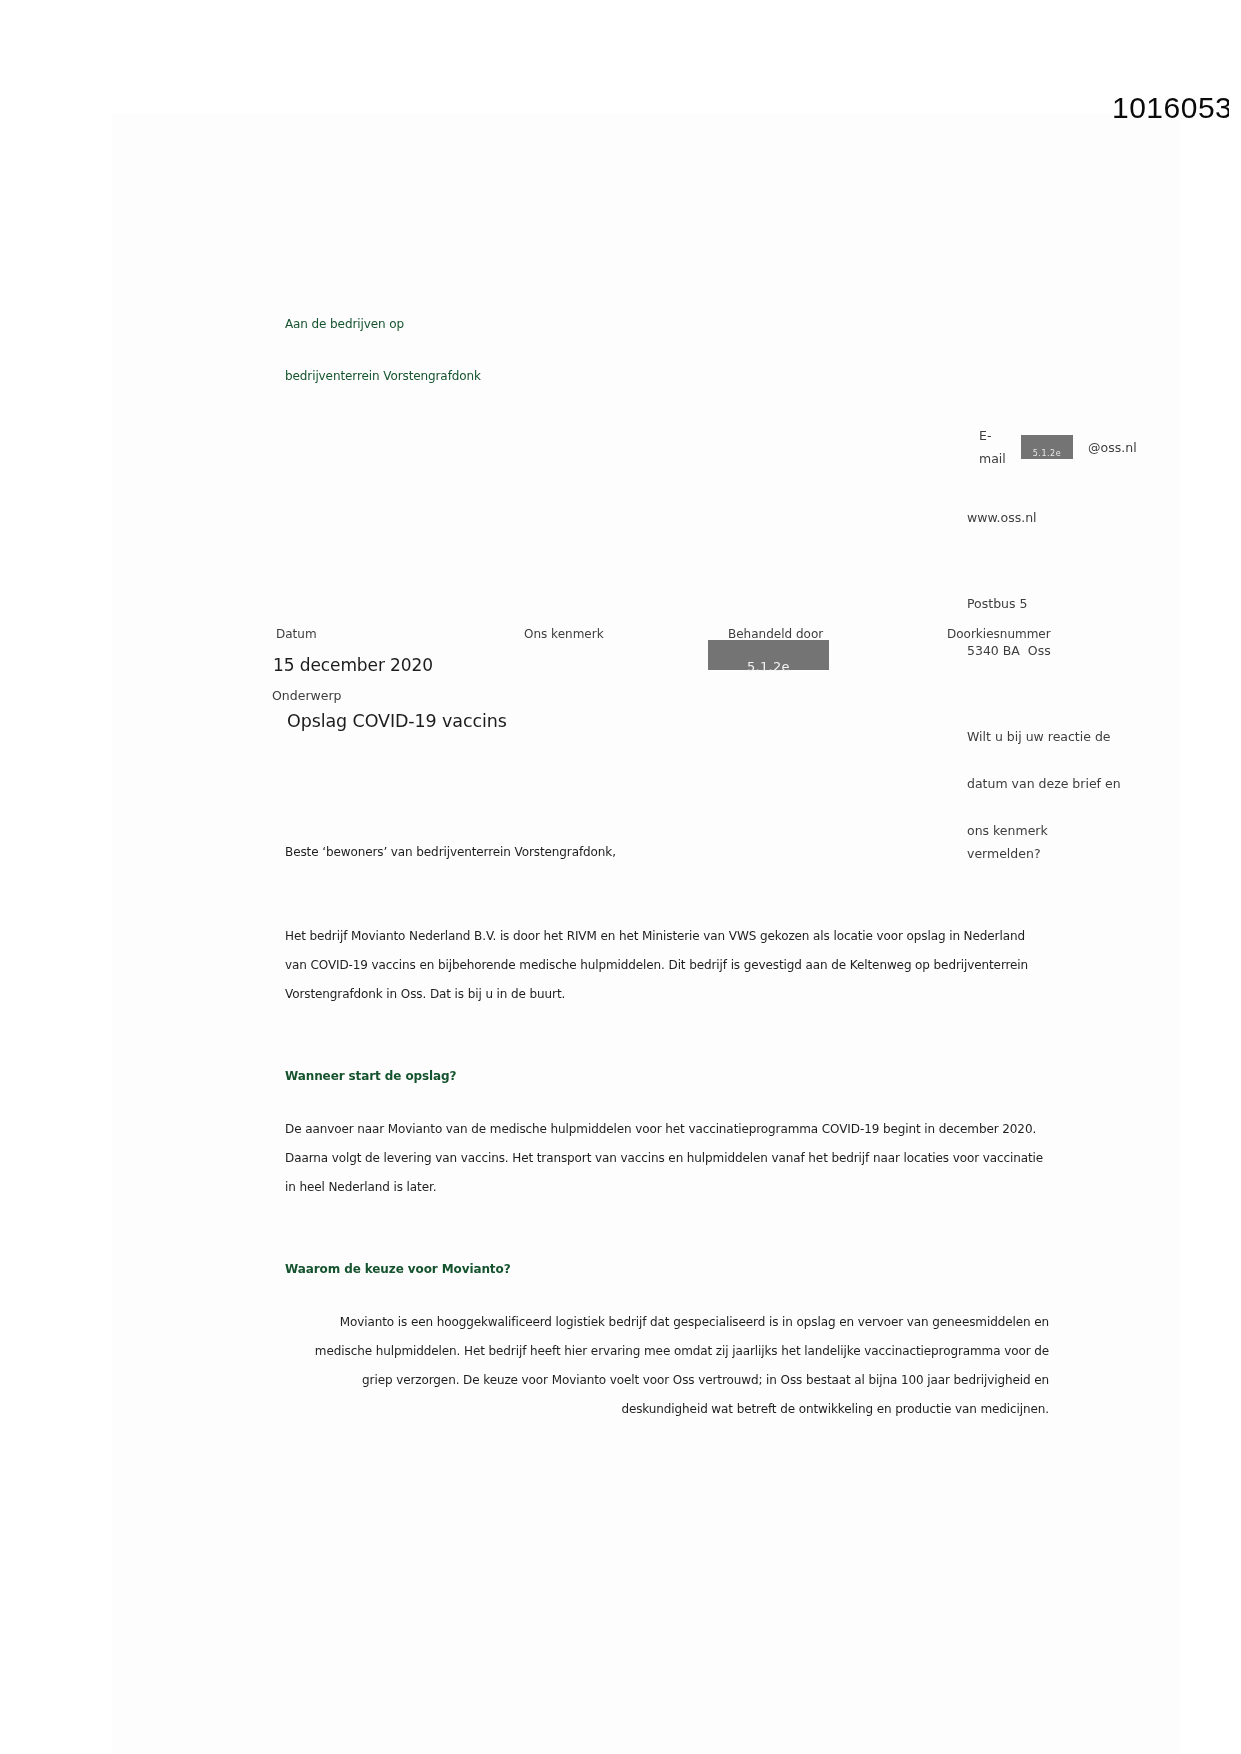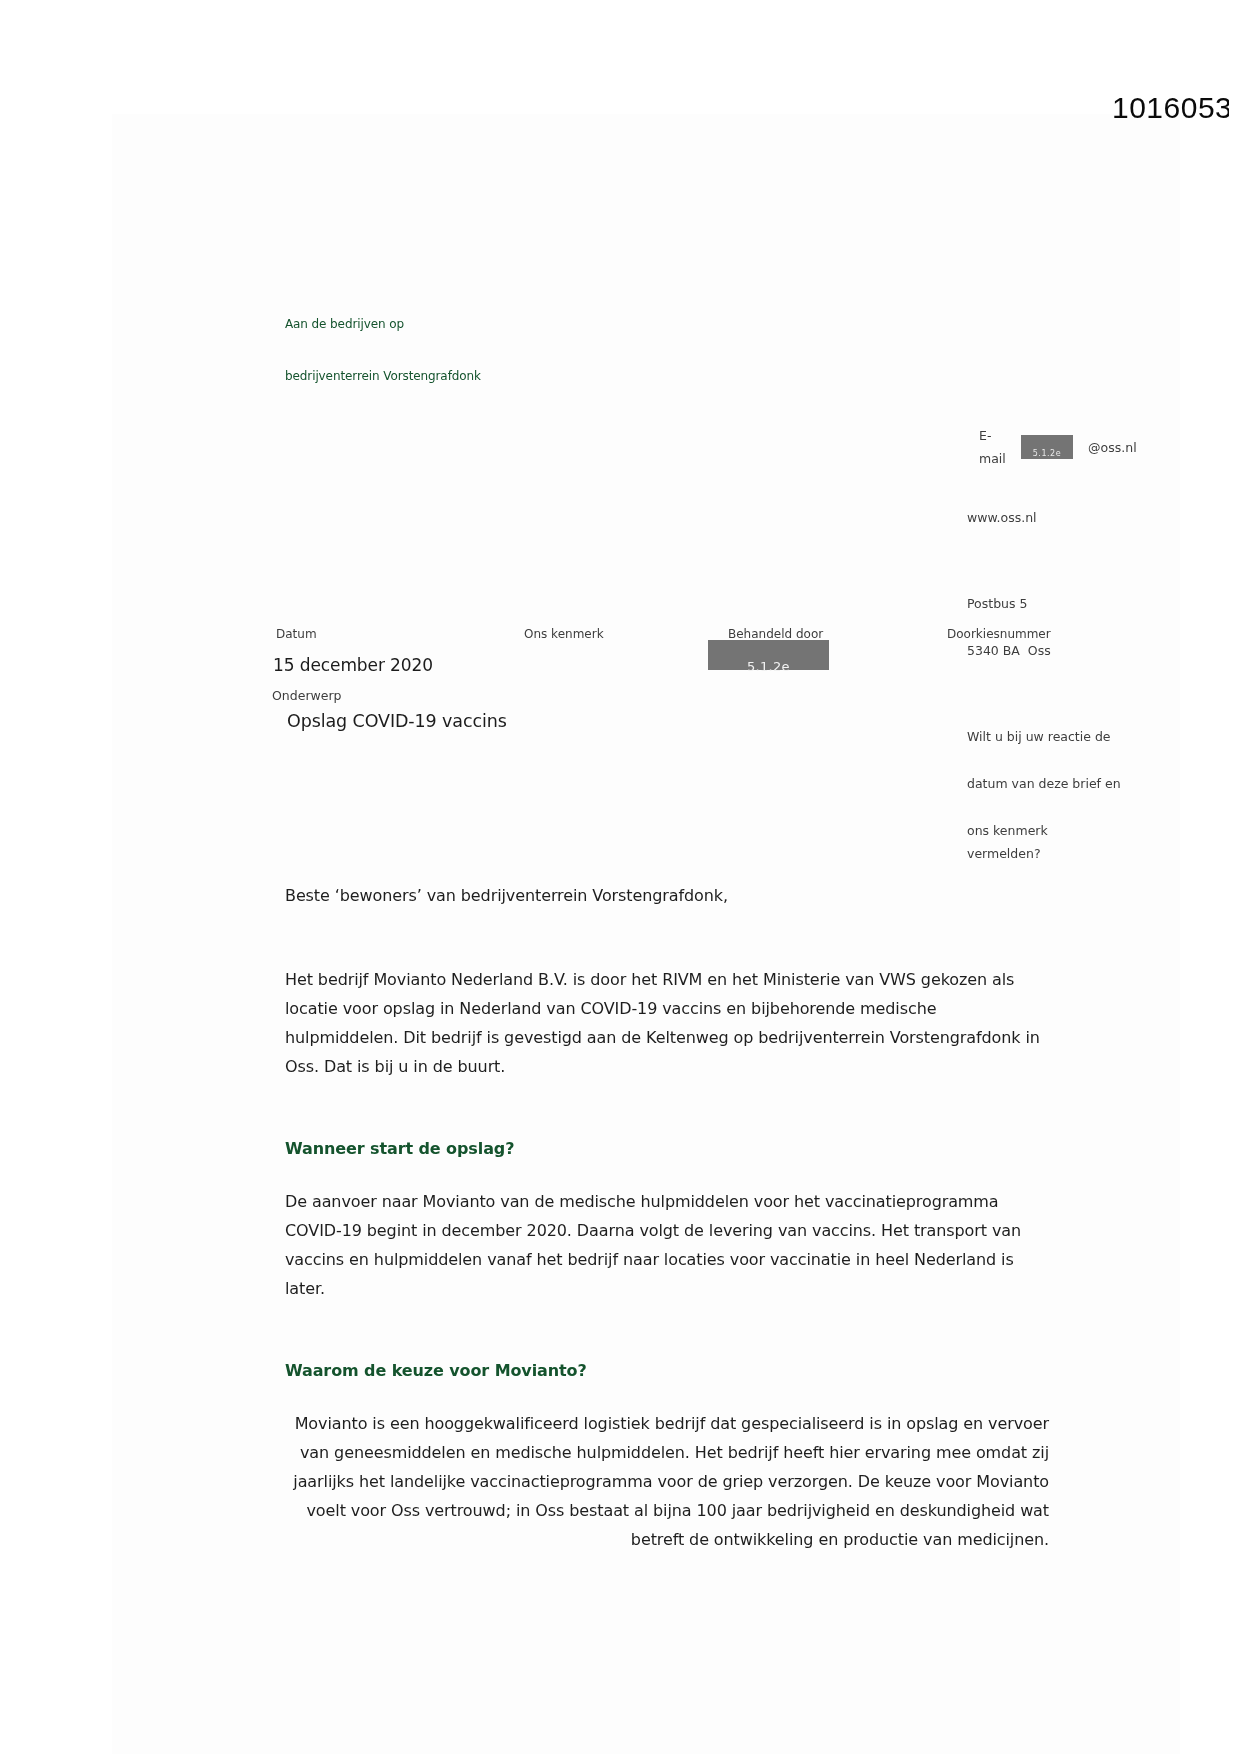--- a/index.html
+++ b/index.html
@@ -96,25 +96,24 @@
     position:absolute;
     left:251px; top:675px;
     font-size:17.5px;
     color:#1c1c1c;
     letter-spacing:-0.1px;
   }
   .letter-body {
     position:absolute;
     left:237px; top:790px;
     width:812px;
-    font-size:16px;
+    font-size:12px;
     line-height:29px;
     color:#1e1e1e;
     letter-spacing:-0.1px;
-    margin-top:43px;
   }
   .salutation { margin:0 0 31px 0; }
   .para { margin:0 0 29px 0; }
   .para:last-child { margin-bottom:0;text-align:right; }
   .heading { font-weight:bold; margin:0; color:#14532d; }
 </style>
 </head>
 <body>
 
 <div class="page">

